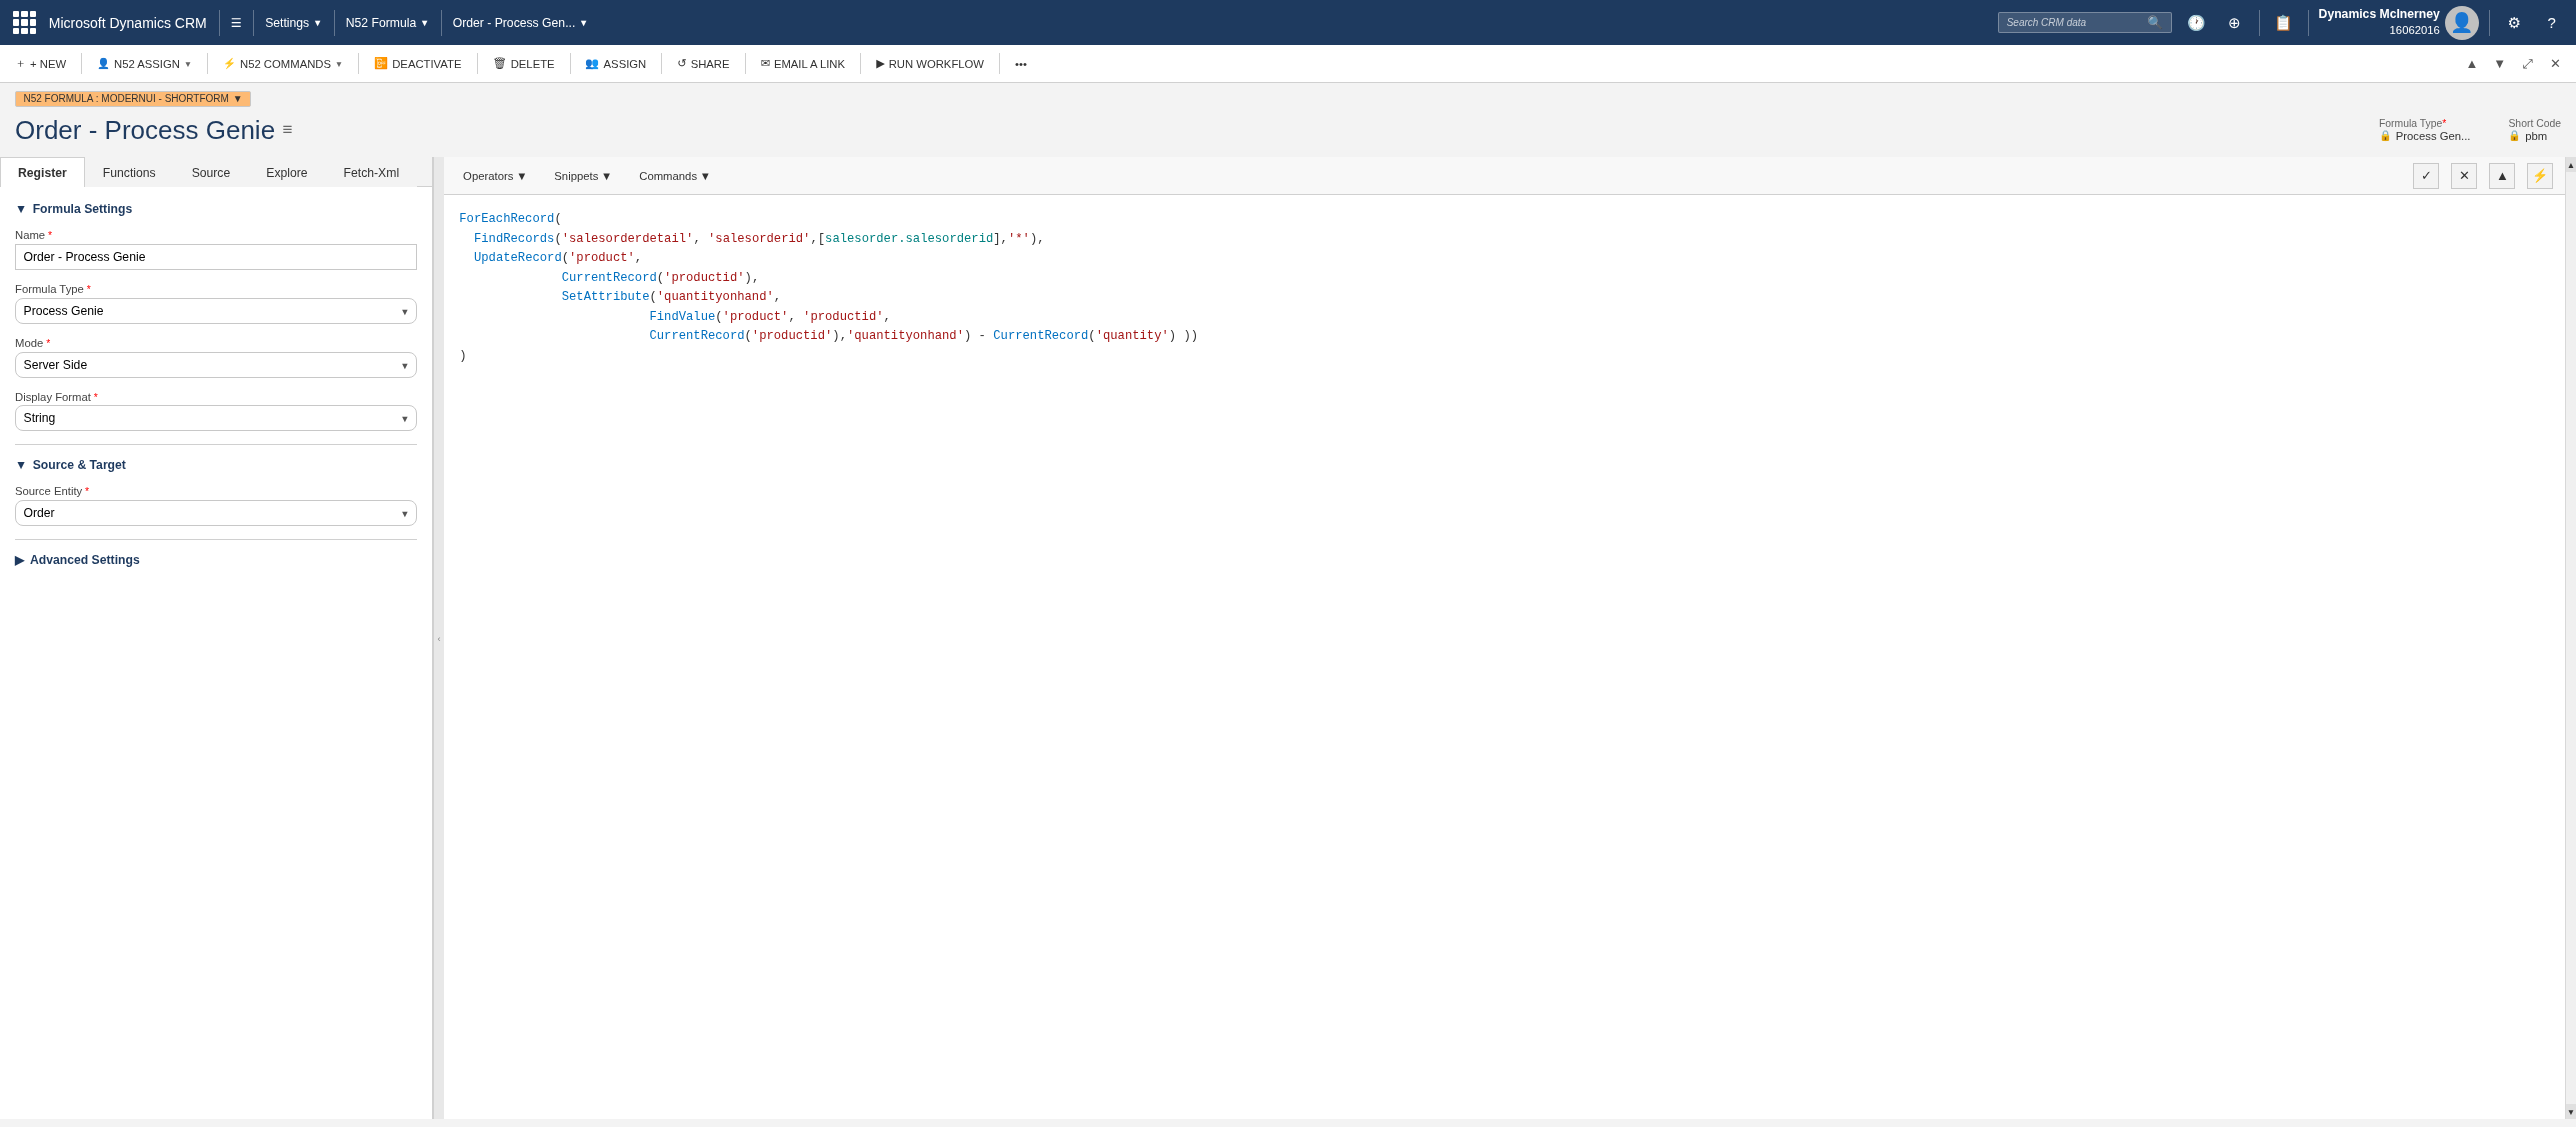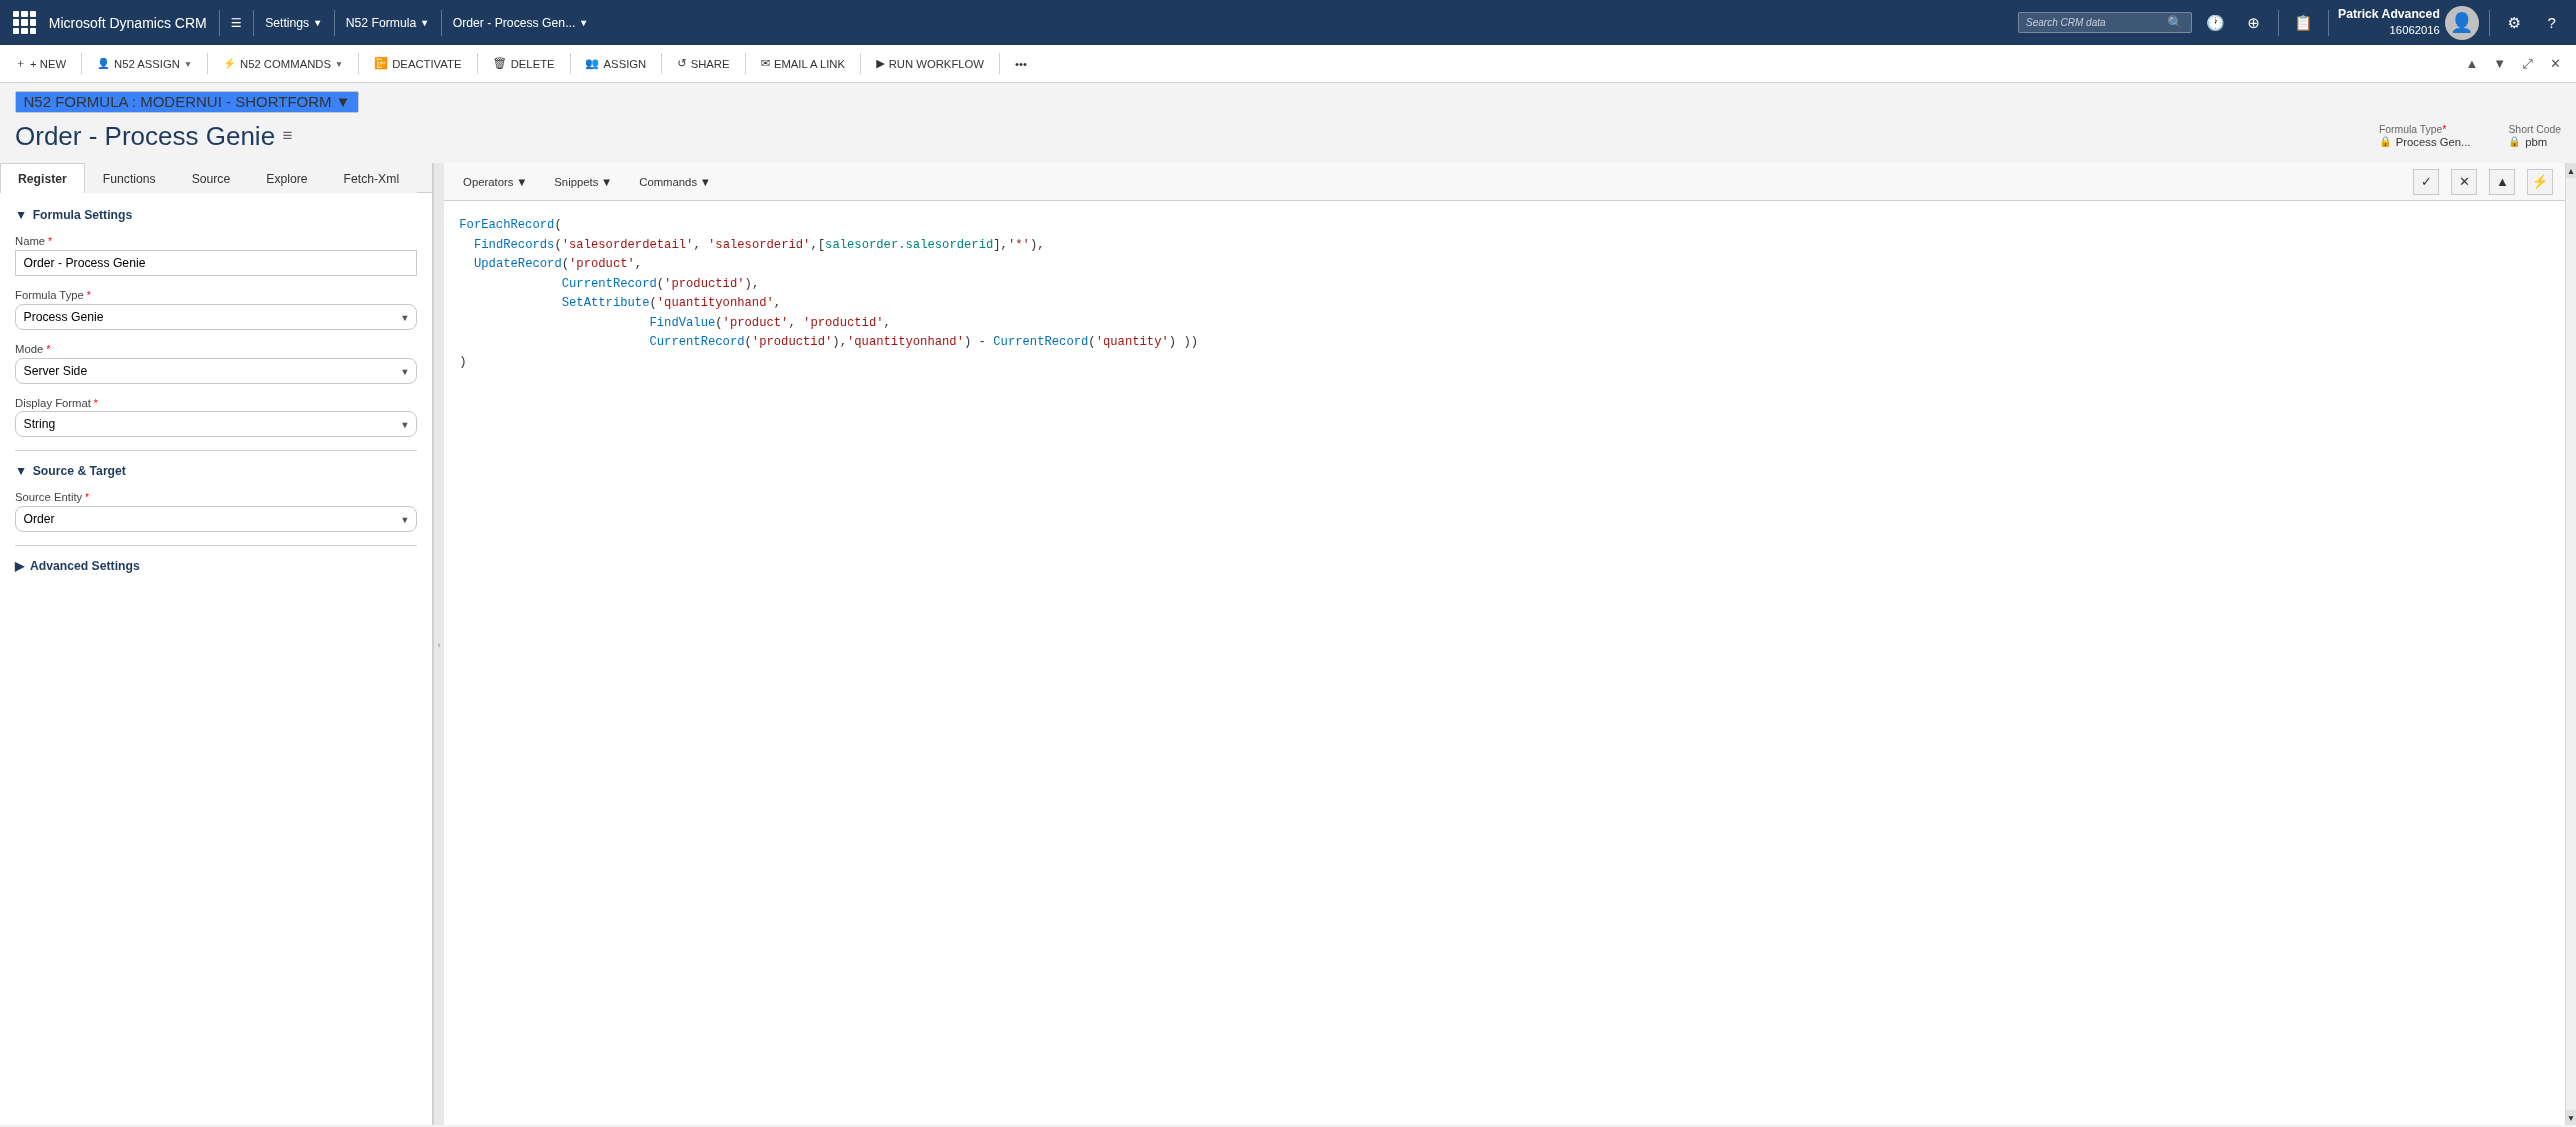--- a/index.html
+++ b/index.html
@@ -60,22 +60,22 @@
     .cmd-spacer { flex:1; }
     .cmd-right { display:flex;align-items:center;gap:1.9px; }
     .cmd-right-btn { background:transparent;border:none;cursor:pointer;width:26px;height:26px;display:flex;align-items:center;justify-content:center;font-size:13px;color:#555; }
 
     
     .breadcrumb-bar {
       background: #f3f3f3; padding: 7.5px 15px 0;
     }
     .breadcrumb-pill {
       display: inline-flex; align-items: center; gap: 3.8px;
-      background: #3b82f6; border: 0.9px solid #c8c8c8; border-radius: 1.9px;
-      padding: 1.9px 7.5px; font-size: 15px; cursor: pointer;
+      background: #fdba74; border: 0.9px solid #c8c8c8; border-radius: 1.9px;
+      padding: 1.9px 7.5px; font-size: 10px; cursor: pointer;
     }
     .page-title-row {
       display: flex; align-items: center; padding: 7.5px 15px 11.3px;
       background: #f3f3f3;
     }
     .page-title {
       font-size: 26px; font-weight: 300; color: #1e3a5f;
     }
     .page-title-icon { margin-left:7.5px; font-size:17px; color:#666; cursor:pointer; }
 
@@ -224,21 +224,21 @@
   </div>
 
   <div class="nav-right">
     <button class="nav-icon-btn">🕐</button>
     <button class="nav-icon-btn">⊕</button>
     <div class="nav-separator"></div>
     <button class="nav-icon-btn">📋</button>
     <div class="nav-separator"></div>
     <div class="nav-user">
       <div class="nav-user-name">
-        <div class="name">Patrick Advanced</div>
+        <div class="name">Dynamics McInerney</div>
         <div>16062016</div>
       </div>
       <div class="nav-avatar">
         <span style="font-size:19px;">👤</span>
       </div>
     </div>
     <div class="nav-separator"></div>
     <button class="nav-icon-btn">⚙</button>
     <button class="nav-icon-btn">?</button>
   </div>

